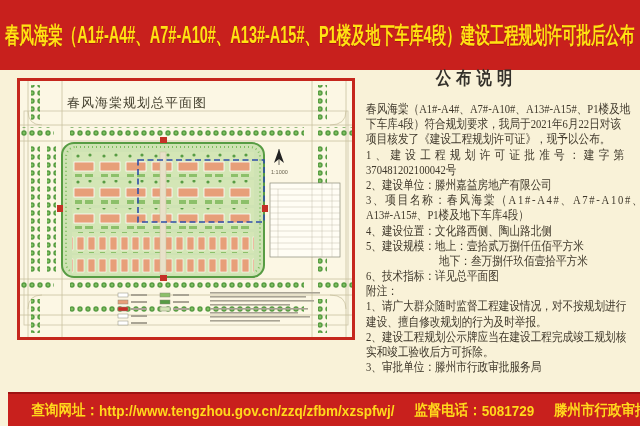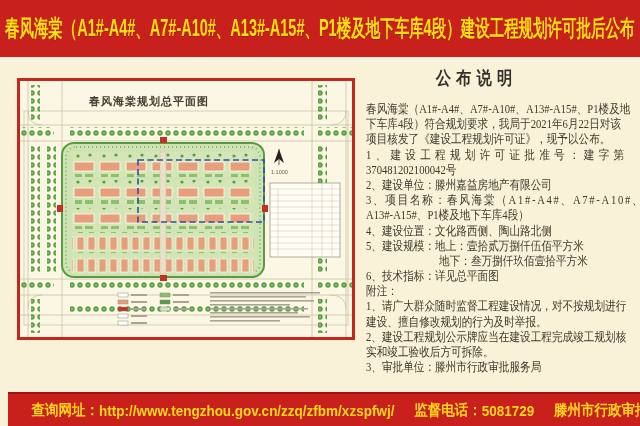--- a/index.html
+++ b/index.html
@@ -3,36 +3,36 @@
 <meta charset="utf-8">
 <style>
   html,body{margin:0;padding:0;}
   body{
     width:640px;height:426px;position:relative;overflow:hidden;
     background:#f9f2d8;
     font-family:"Liberation Serif","DejaVu Serif",serif;
   }
   
   .titlebar{
-    position:absolute;left:0;top:0;width:640px;height:57px;
+    position:absolute;left:0;top:0;width:640px;height:70px;
     background:#c8201d;display:flex;align-items:center;justify-content:center;
   }
   .titlebar .ttl{
     white-space:nowrap;color:#ffe212;font-weight:bold;font-size:23px;
     font-family:"Liberation Sans","DejaVu Sans",sans-serif;
     transform:scaleX(0.63);transform-origin:center center;letter-spacing:0px;
     text-shadow:0 1px 0 rgba(120,0,0,.35);
   }
   
   .mapbox{
     position:absolute;left:17px;top:78px;width:338px;height:262px;
     background:#fcf7e4;border:3px solid #c5271d;box-sizing:border-box;
   }
   .map-title{
-    position:absolute;left:69px;top:13px;font-size:11px;font-weight:bold;
+    position:absolute;left:47px;top:13px;font-size:13px;font-weight:normal;
     color:#44402f;letter-spacing:1px;
     font-family:"Liberation Sans","DejaVu Sans",sans-serif;
   }
   .mapbox svg{position:absolute;left:0;top:0;}
   
   .notice{
     position:absolute;left:366px;top:66px;width:304px;
     transform:scaleX(0.85);transform-origin:left top;
     color:#3f382b;
   }

